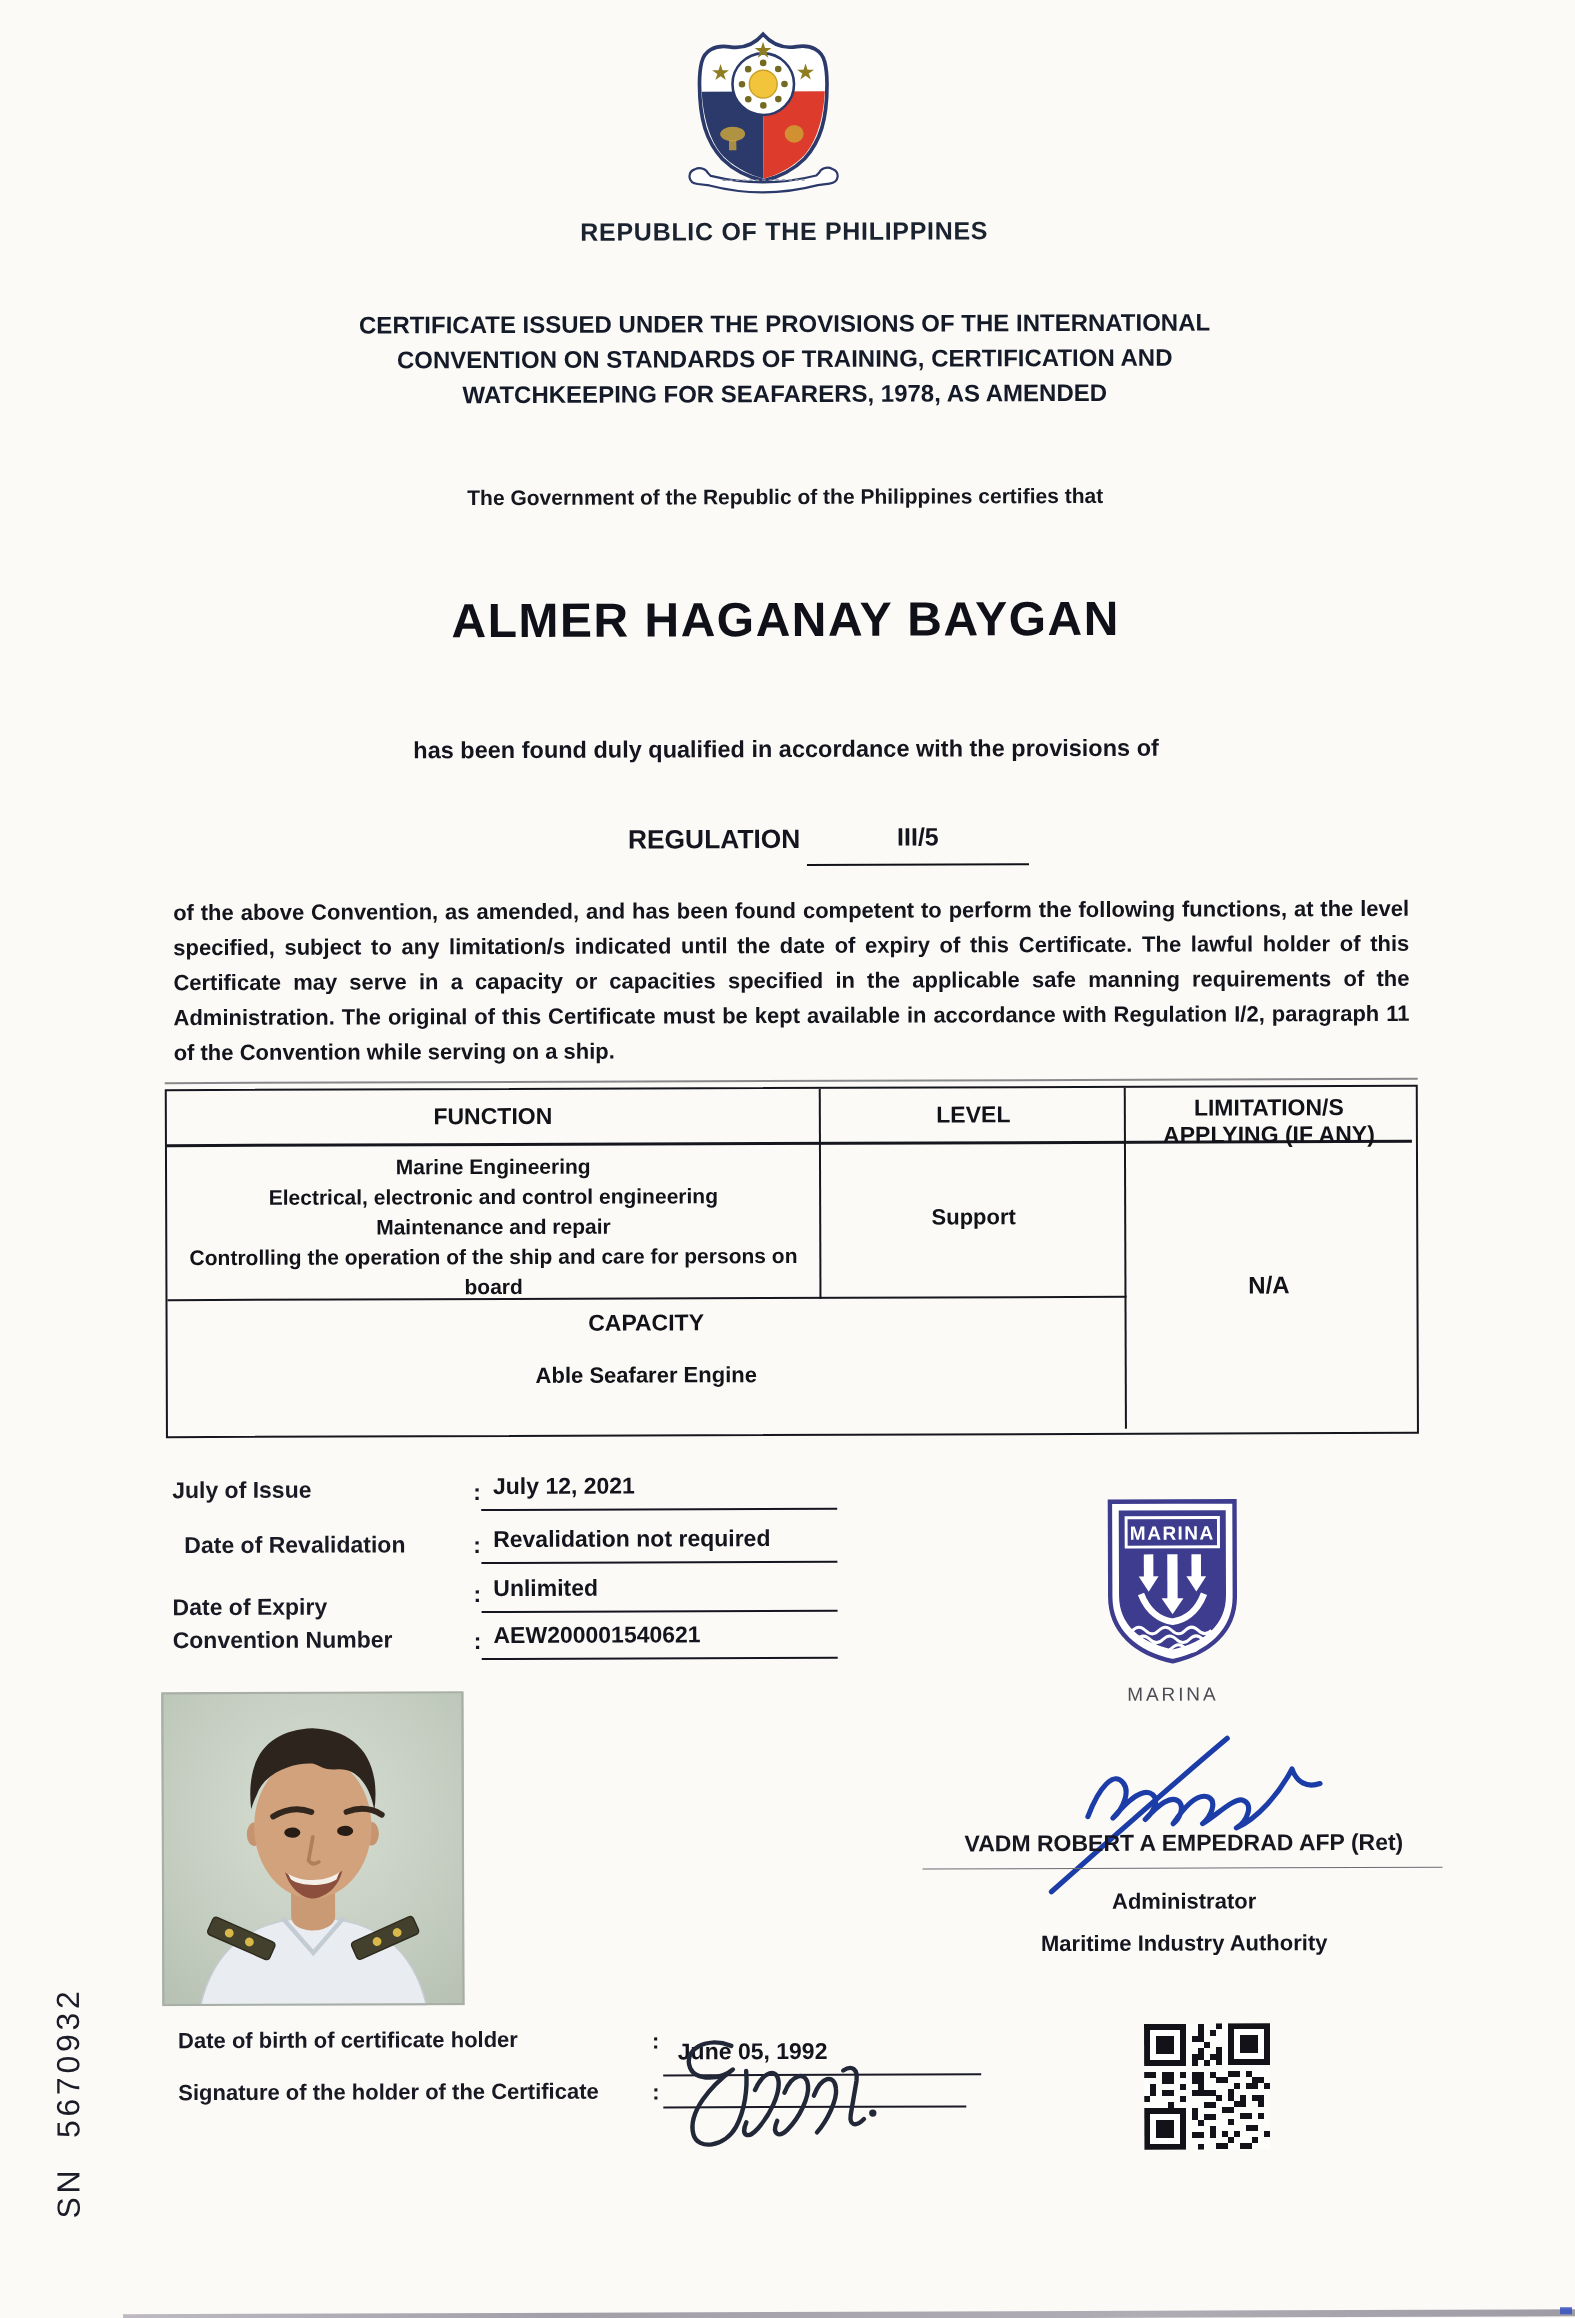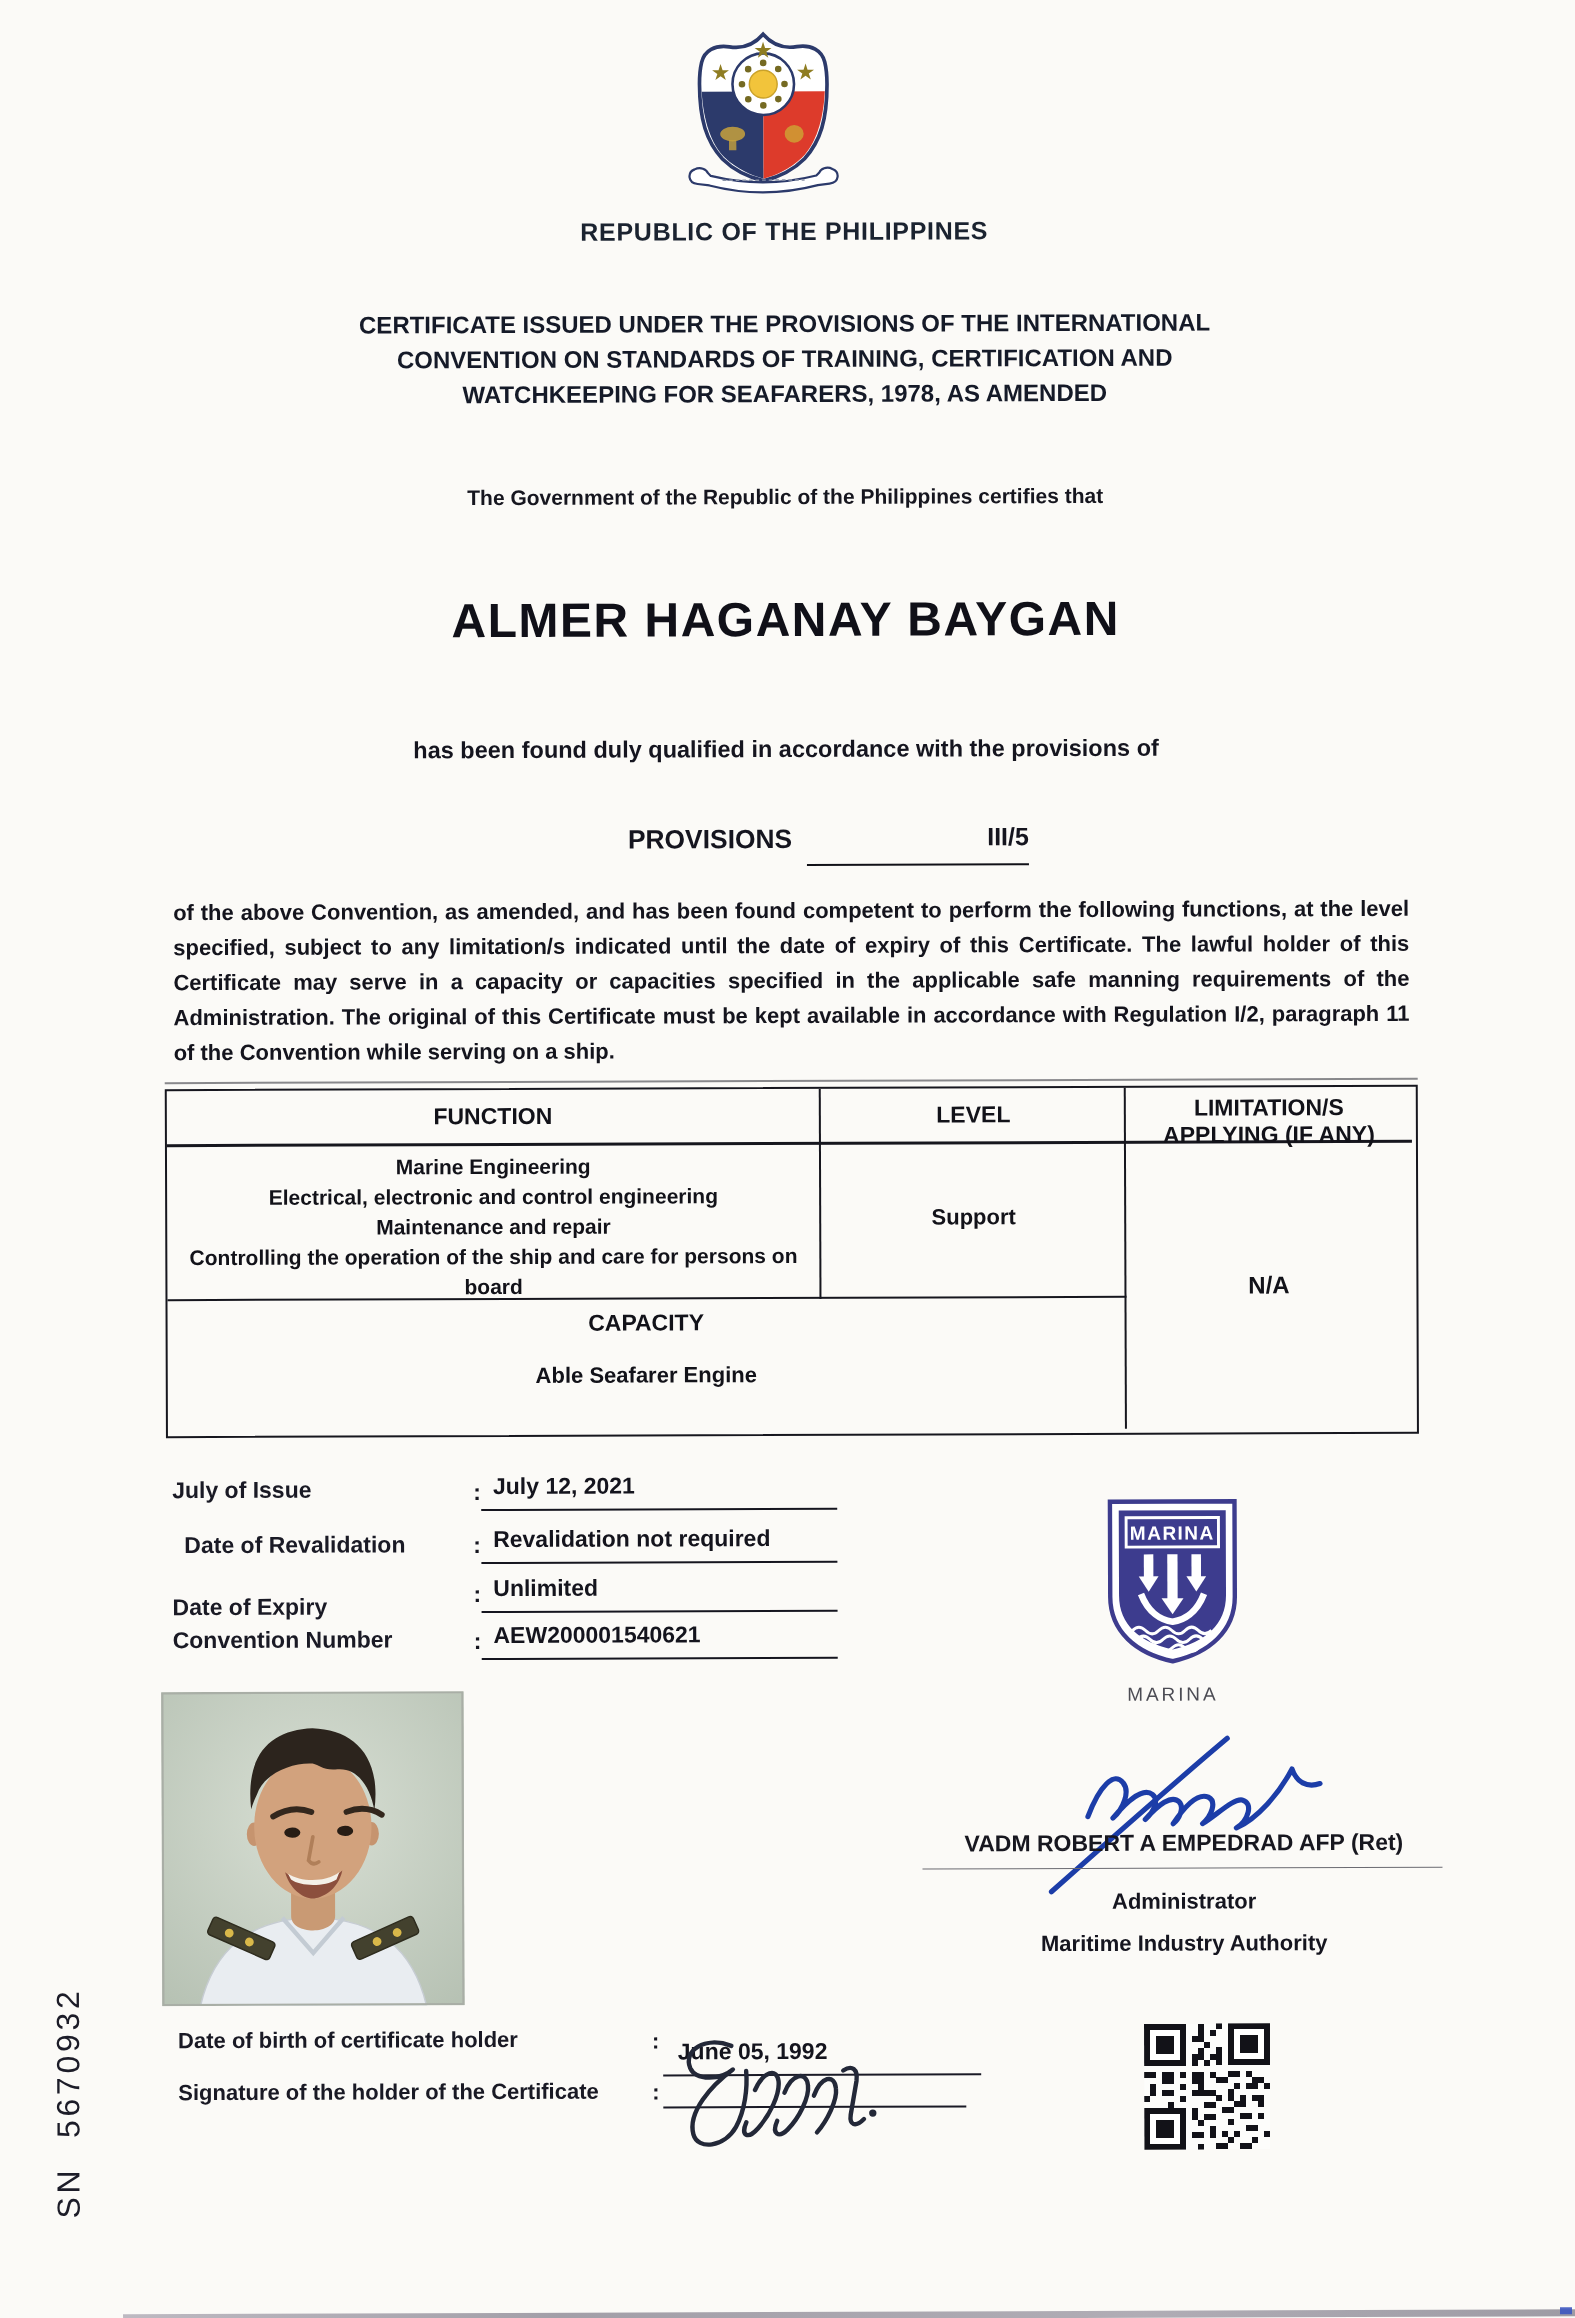--- a/index.html
+++ b/index.html
@@ -13,21 +13,21 @@
   .abs{position:absolute;}
   .ctr{left:0;width:1575px;text-align:center;}
 
   .country{top:217px;font-size:25px;font-weight:700;letter-spacing:0.7px;color:#1b2330;}
   .title-line{font-size:24px;font-weight:700;line-height:35px;color:#151a28;}
   .title-block{top:306px;}
   .certifies{top:485px;font-size:21px;font-weight:700;color:#16161f;}
   .holder-name{top:592px;font-size:48px;font-weight:700;letter-spacing:1.5px;color:#101018;}
   .qualified{top:736px;font-size:23.5px;font-weight:700;}
   .reg-label{left:629px;top:824px;font-size:26.4px;font-weight:700;}
-  .reg-value{left:808px;top:823px;width:222px;text-align:right;font-size:25px;font-weight:700;
+  .reg-value{left:808px;top:823px;width:222px;text-align:center;font-size:25px;font-weight:700;
              border-bottom:2.9px solid #111118;padding-bottom:11.8px;}
   .body-par{left:174px;top:893px;width:1236px;font-size:22px;font-weight:700;line-height:35px;
             text-align:justify;color:#14141d;}
 
   
   .tbl{left:165px;top:1087px;width:1249px;height:345px;border:2.2px solid #16161e;}
   .tbl .line{position:absolute;background:#16161e;}
   .tbl .pre-line{position:absolute;left:-2.2px;top:-8.8px;width:1253px;height:2.2px;background:#2a2a33;opacity:.55;}
   .tcell{position:absolute;text-align:center;font-weight:700;color:#121219;}
   .th{font-size:23px;}
@@ -107,21 +107,21 @@
     <div class="title-line">CONVENTION ON STANDARDS OF TRAINING, CERTIFICATION AND</div>
     <div class="title-line">WATCHKEEPING FOR SEAFARERS, 1978, AS AMENDED</div>
   </div>
 
   <div class="abs ctr certifies">The Government of the Republic of the Philippines certifies that</div>
 
   <div class="abs ctr holder-name">ALMER HAGANAY BAYGAN</div>
 
   <div class="abs ctr qualified">has been found duly qualified in accordance with the provisions of</div>
 
-  <div class="abs reg-label">PROVISIONS</div>
+  <div class="abs reg-label">REGULATION</div>
   <div class="abs reg-value">III/5</div>
 
   <div class="abs body-par">of the above Convention, as amended, and has been found competent to perform the following functions, at the level specified, subject to any limitation/s indicated until the date of expiry of this Certificate. The lawful holder of this Certificate may serve in a capacity or capacities specified in the applicable safe manning requirements of the Administration. The original of this Certificate must be kept available in accordance with Regulation I/2, paragraph 11 of the Convention while serving on a ship.</div>
 
   <div class="abs tbl">
     <div class="pre-line"></div>
     <div class="line" style="left:652px;top:0;width:2.2px;height:210px;"></div>
     <div class="line" style="left:957px;top:0;width:2.2px;height:341px;"></div>
     <div class="line" style="left:0;top:53px;width:1245px;height:2.9px;"></div>
     <div class="line" style="left:0;top:208px;width:959px;height:2.2px;"></div>

